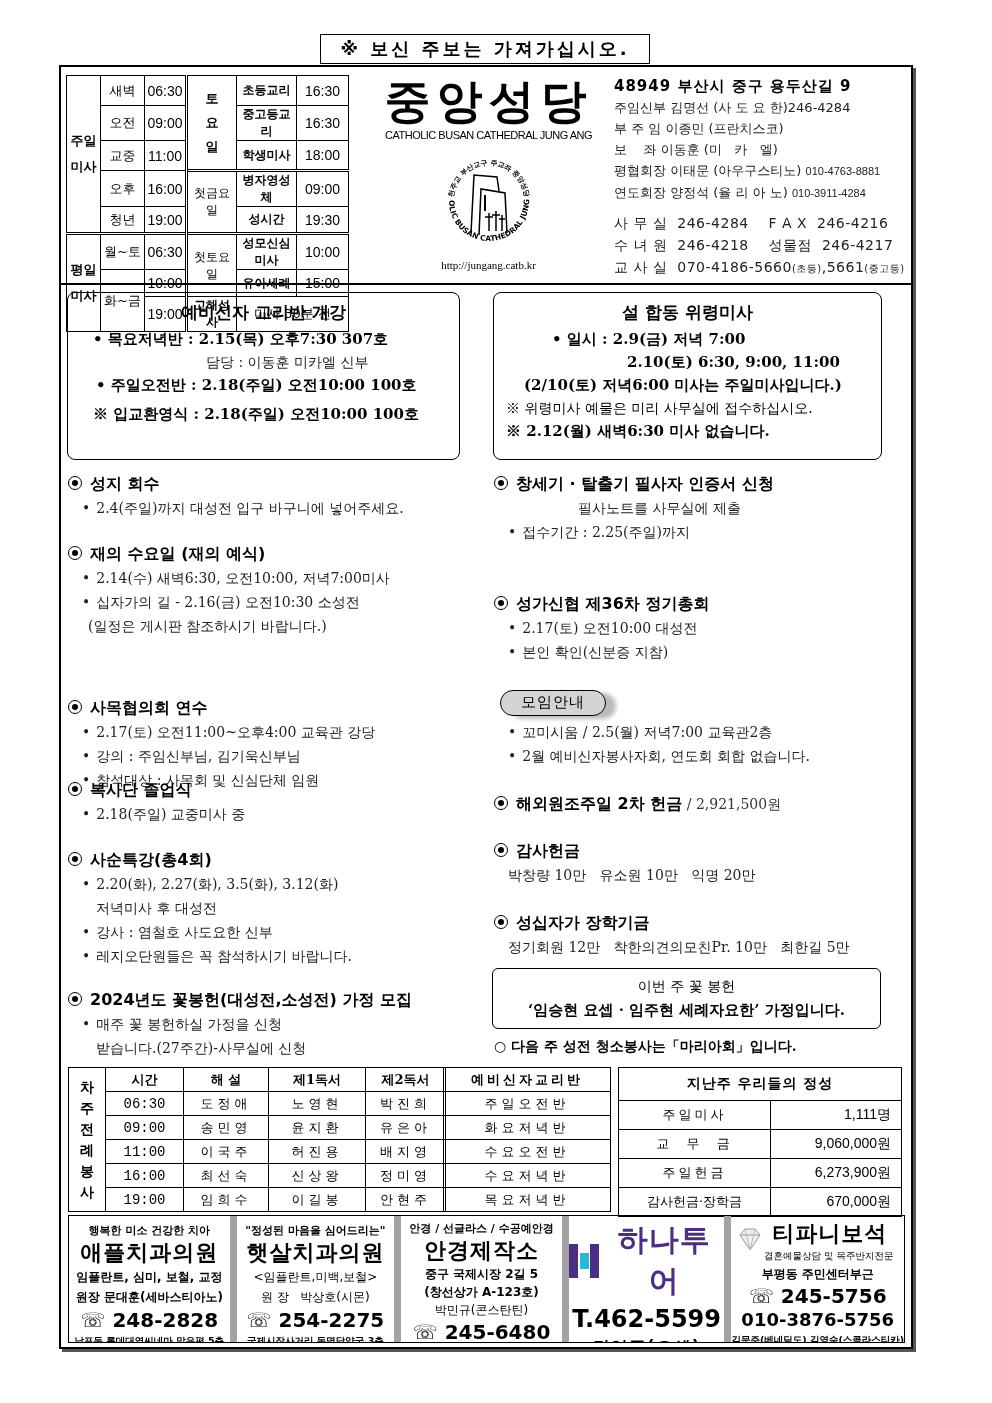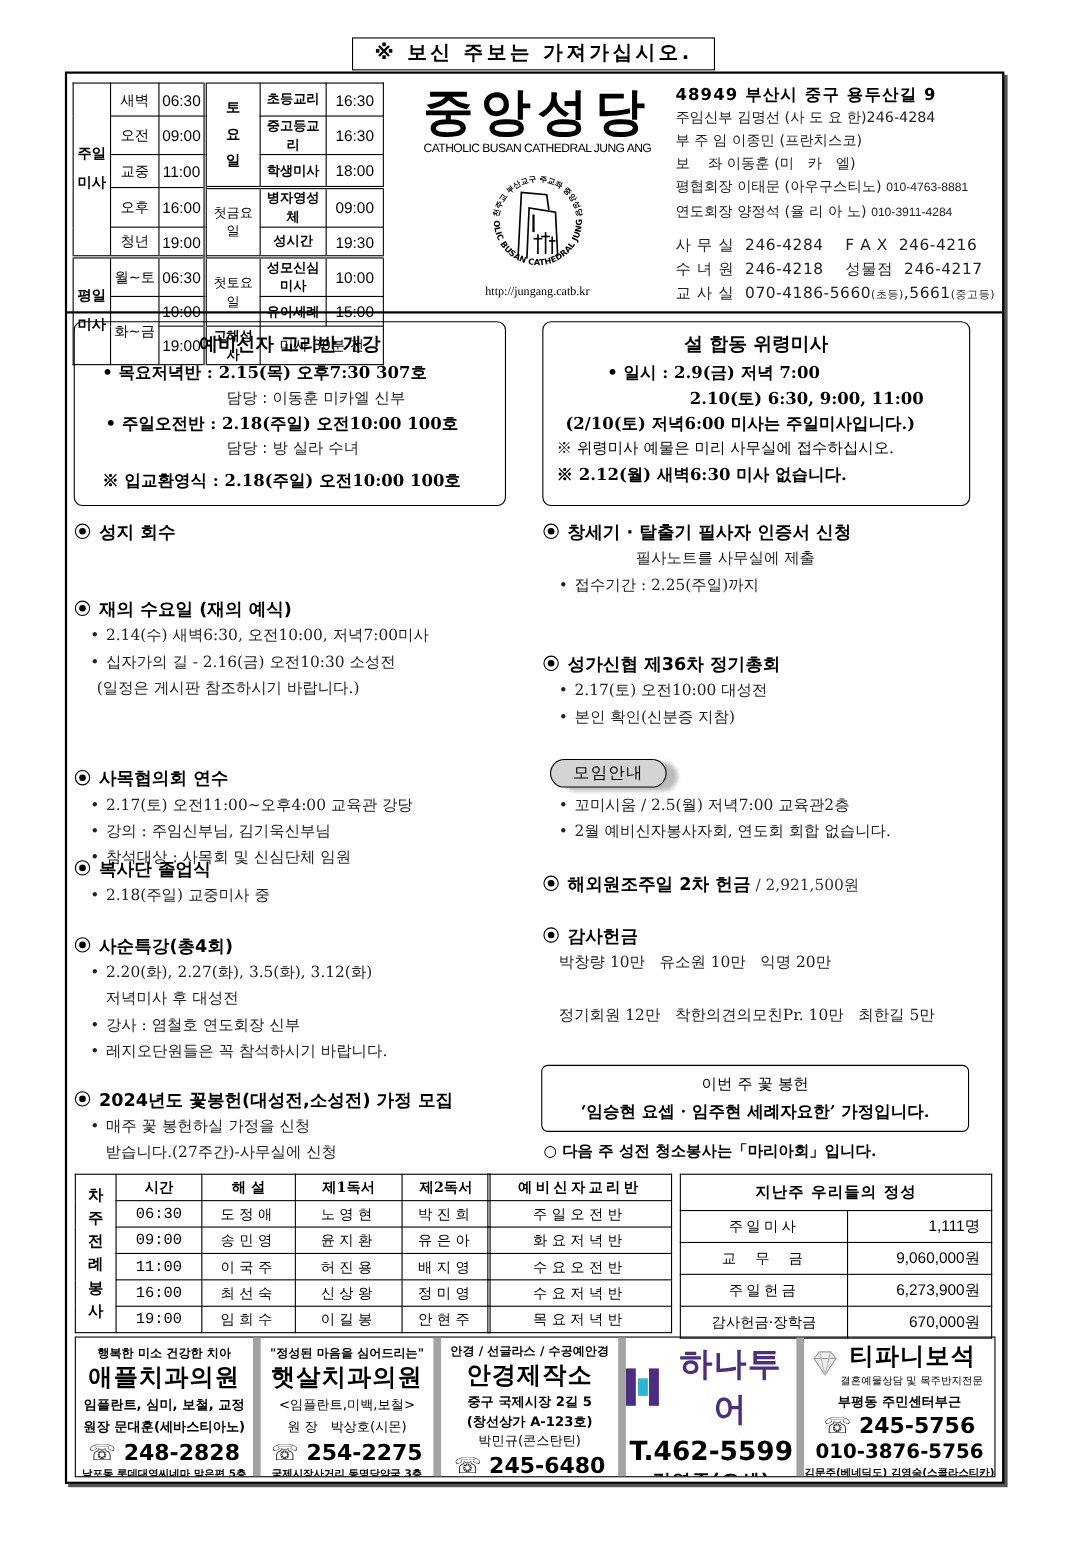--- a/index.html
+++ b/index.html
@@ -204,35 +204,35 @@
     </div>
   </div>
 </div>
 <div class="header-divider"></div>
 
 <div class="rbox" style="left:67px;top:292px;width:393px;height:168px;">
   <div class="title">예비신자 교리반 개강</div>
   <div class="line b" style="margin-left:25px;margin-top:4px">• 목요저녁반 : 2.15(목) 오후7:30   307호</div>
   <div class="line sub" style="margin-left:138px">담당 : 이동훈 미카엘 신부</div>
   <div class="line b" style="margin-left:28px">• 주일오전반 : 2.18(주일) 오전10:00   100호</div>
-  <div class="line sub" style="margin-left:138px">담당 : 방 실라 수녀</div>
   <div class="line b" style="margin-left:25px;margin-top:6px">※ 입교환영식 : 2.18(주일) 오전10:00  100호</div>
 </div>
 
 <div class="rbox" style="left:493px;top:292px;width:389px;height:168px;">
   <div class="title">설 합동 위령미사</div>
   <div class="line b" style="margin-left:58px;margin-top:4px">• 일시 : 2.9(금) 저녁 7:00</div>
   <div class="line b" style="margin-left:133px">2.10(토) 6:30, 9:00, 11:00</div>
-  <div class="line b" style="margin-left:20px">(2/10(토) 저녁6:00 미사는 주일미사입니다.)</div>
+  <div class="line b" style="margin-left:30px">(2/10(토) 저녁6:00 미사는 주일미사입니다.)</div>
   <div class="line" style="margin-left:12px;font-size:14px">※ 위령미사 예물은 미리 사무실에 접수하십시오.</div>
   <div class="line b" style="margin-left:12px">※ 2.12(월) 새벽6:30 미사 없습니다.</div>
 </div>
 
 <div class="sec" style="left:68px;top:472px">
   <div class="head"><span class="bullet"></span><span>성지 회수</span></div>
+  <div class="item dot">2.4(주일)까지 대성전 입구 바구니에 넣어주세요.</div>
 </div>
 
 <div class="sec" style="left:68px;top:542px">
   <div class="head"><span class="bullet"></span><span>재의 수요일 (재의 예식)</span></div>
   <div class="item dot">2.14(수) 새벽6:30, 오전10:00, 저녁7:00미사</div>
   <div class="item dot">십자가의 길 - 2.16(금) 오전10:30 소성전</div>
   <div class="item" style="padding-left:20px">(일정은 게시판 참조하시기 바랍니다.)</div>
 </div>
 
 <div class="sec" style="left:68px;top:696px">
@@ -244,21 +244,21 @@
 
 <div class="sec" style="left:68px;top:778px">
   <div class="head"><span class="bullet"></span><span>복사단 졸업식</span></div>
   <div class="item dot">2.18(주일) 교중미사 중</div>
 </div>
 
 <div class="sec" style="left:68px;top:848px">
   <div class="head"><span class="bullet"></span><span>사순특강(총4회)</span></div>
   <div class="item dot">2.20(화), 2.27(화), 3.5(화), 3.12(화)</div>
   <div class="item cont">저녁미사 후 대성전</div>
-  <div class="item dot">강사 : 염철호 연도회장 신부</div>
+  <div class="item dot">강사 : 염철호 사도요한 신부</div>
   <div class="item dot">레지오단원들은 꼭 참석하시기 바랍니다.</div>
 </div>
 
 <div class="sec" style="left:68px;top:988px">
   <div class="head"><span class="bullet"></span><span>2024년도 꽃봉헌(대성전,소성전) 가정 모집</span></div>
   <div class="item dot">매주 꽃 봉헌하실 가정을 신청</div>
   <div class="item cont">받습니다.(27주간)-사무실에 신청</div>
 </div>
 
 <div class="sec" style="left:494px;top:472px">
@@ -282,20 +282,21 @@
 <div class="sec" style="left:494px;top:792px">
   <div class="head"><span class="bullet"></span><span>해외원조주일 2차 헌금</span><span class="light"> / 2,921,500원</span></div>
 </div>
 
 <div class="sec" style="left:494px;top:839px">
   <div class="head"><span class="bullet"></span><span>감사헌금</span></div>
   <div class="item plain" style="white-space:pre">박창량 10만   유소원 10만   익명 20만</div>
 </div>
 
 <div class="sec" style="left:494px;top:911px">
+  <div class="head"><span class="bullet"></span><span>성십자가 장학기금</span></div>
   <div class="item plain" style="white-space:pre">정기회원 12만   착한의견의모친Pr. 10만   최한길 5만</div>
 </div>
 
 <div class="notice-box">
   <div class="l1">이번 주 꽃 봉헌</div>
   <div class="l2">‘임승현 요셉 · 임주현 세례자요한’ 가정입니다.</div>
 </div>
 
 <div class="cleaning">○ 다음 주 성전 청소봉사는「마리아회」입니다.</div>
 

